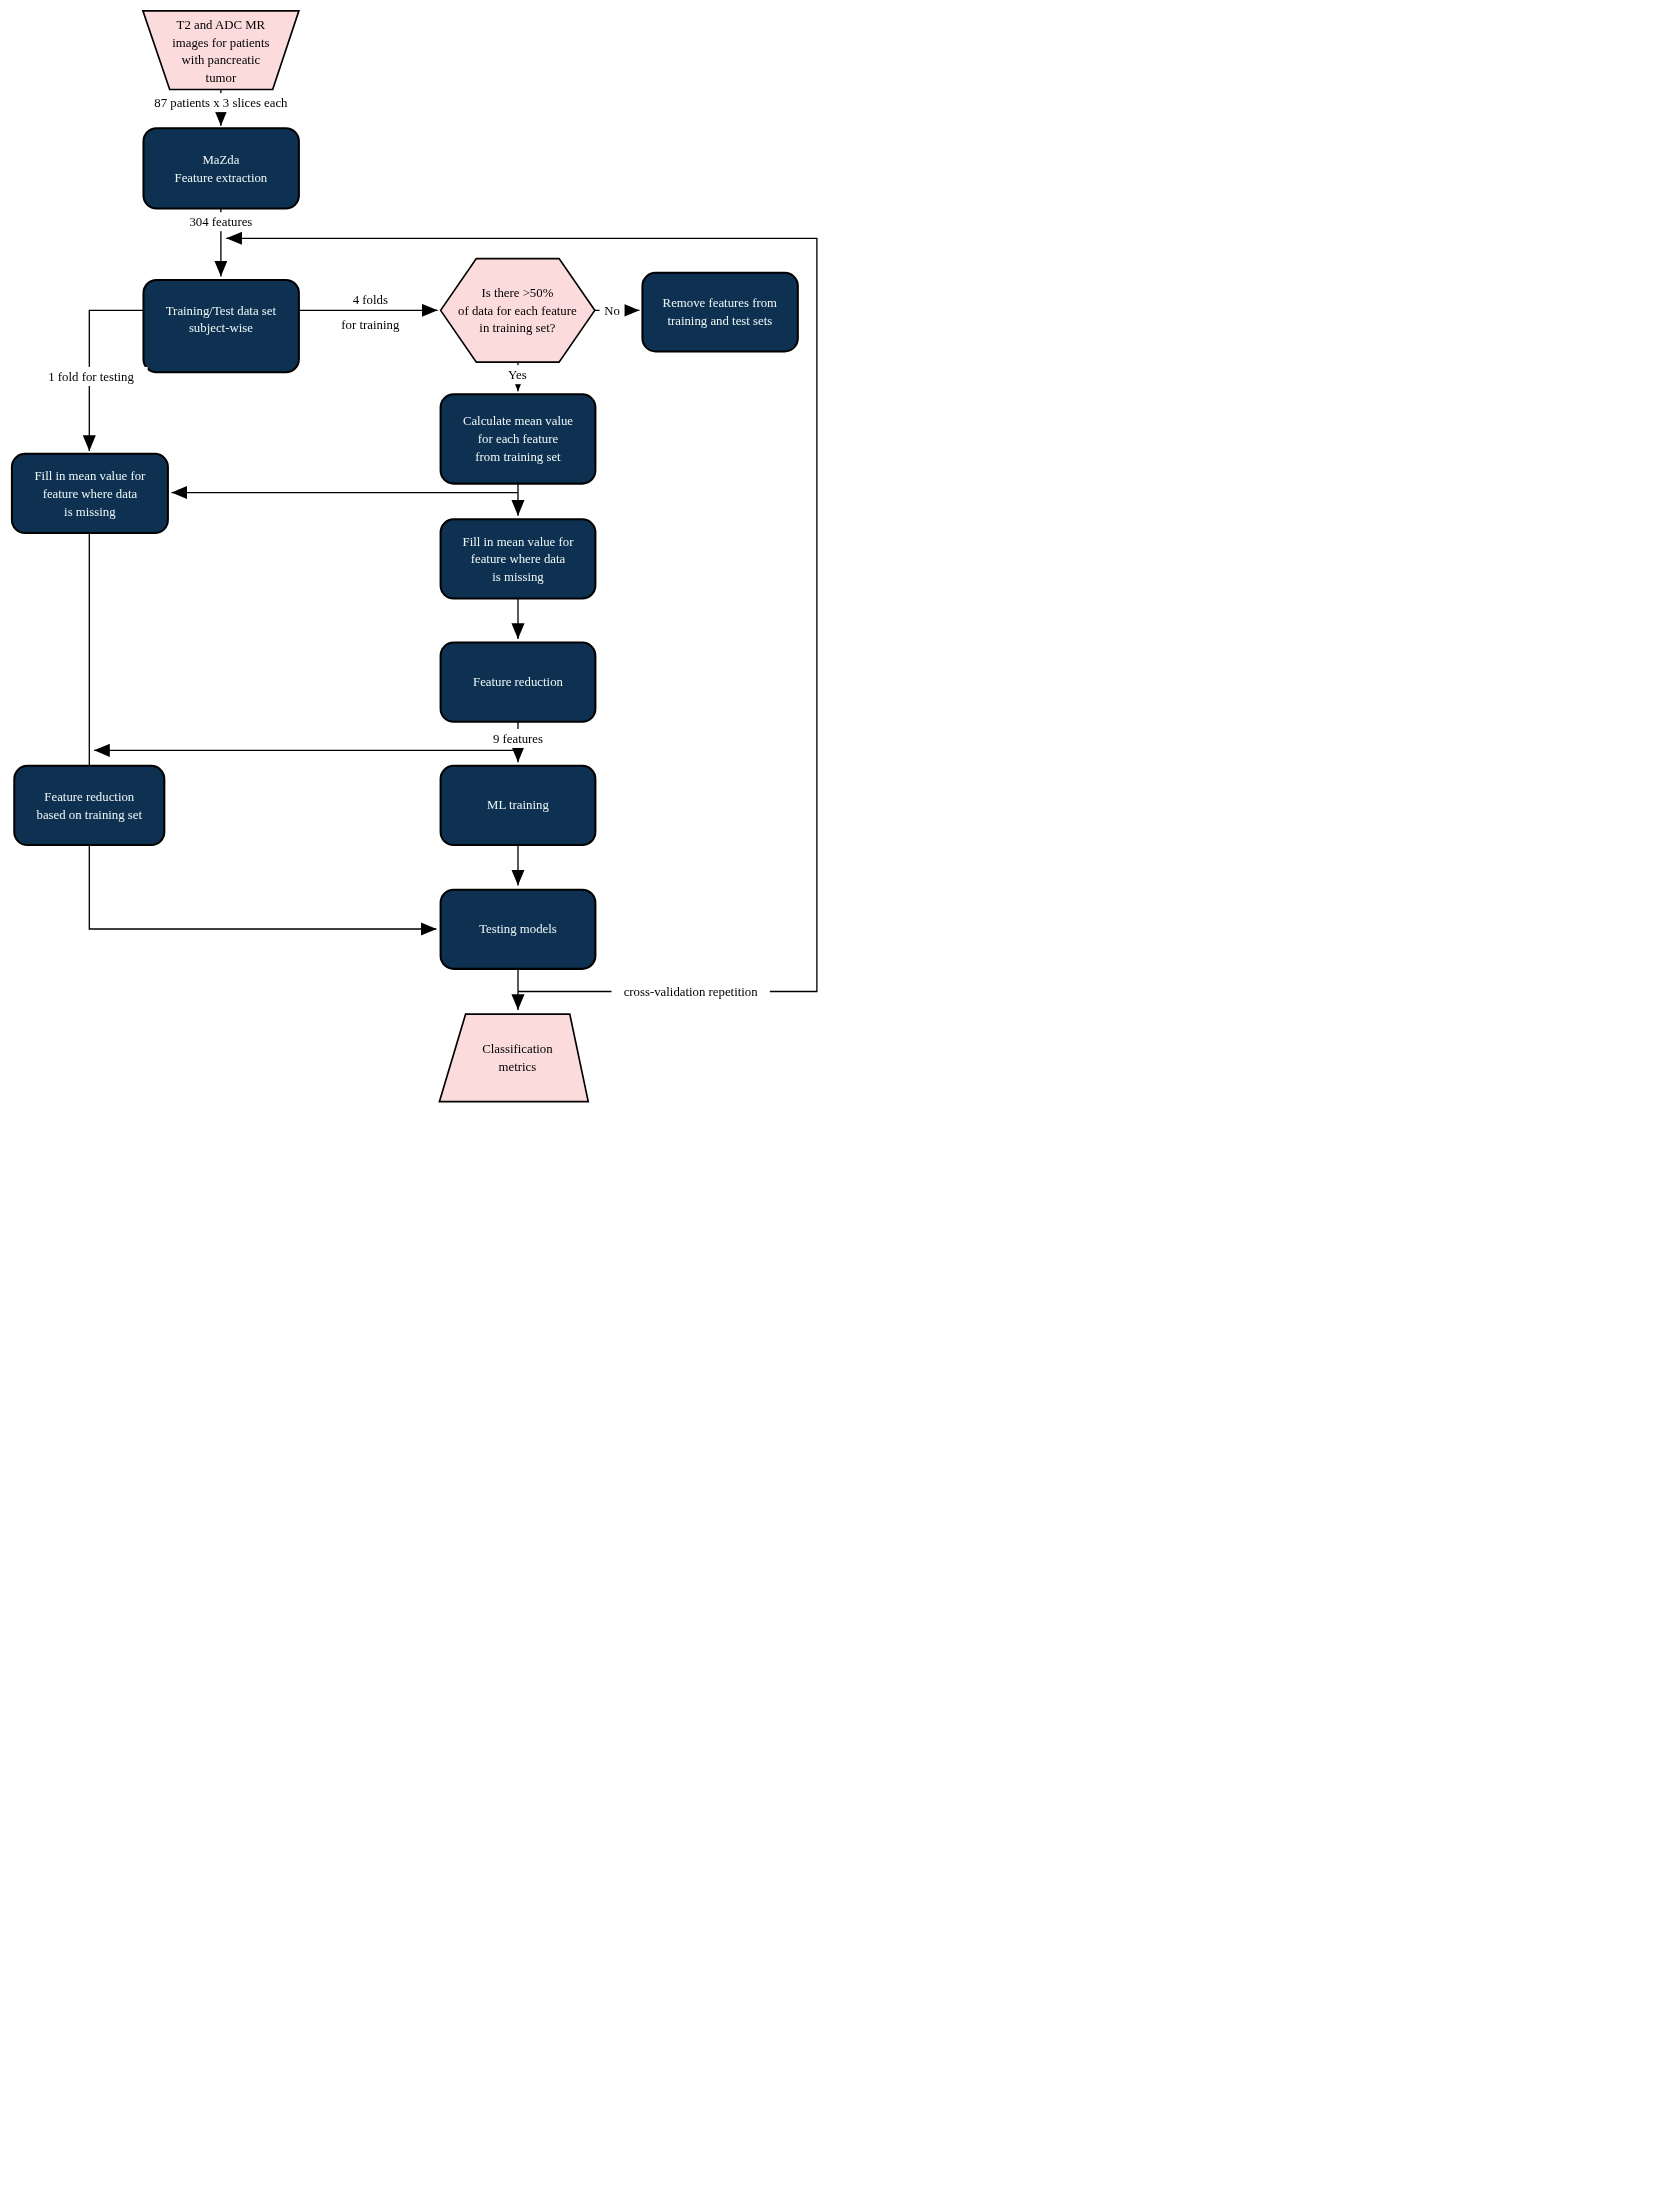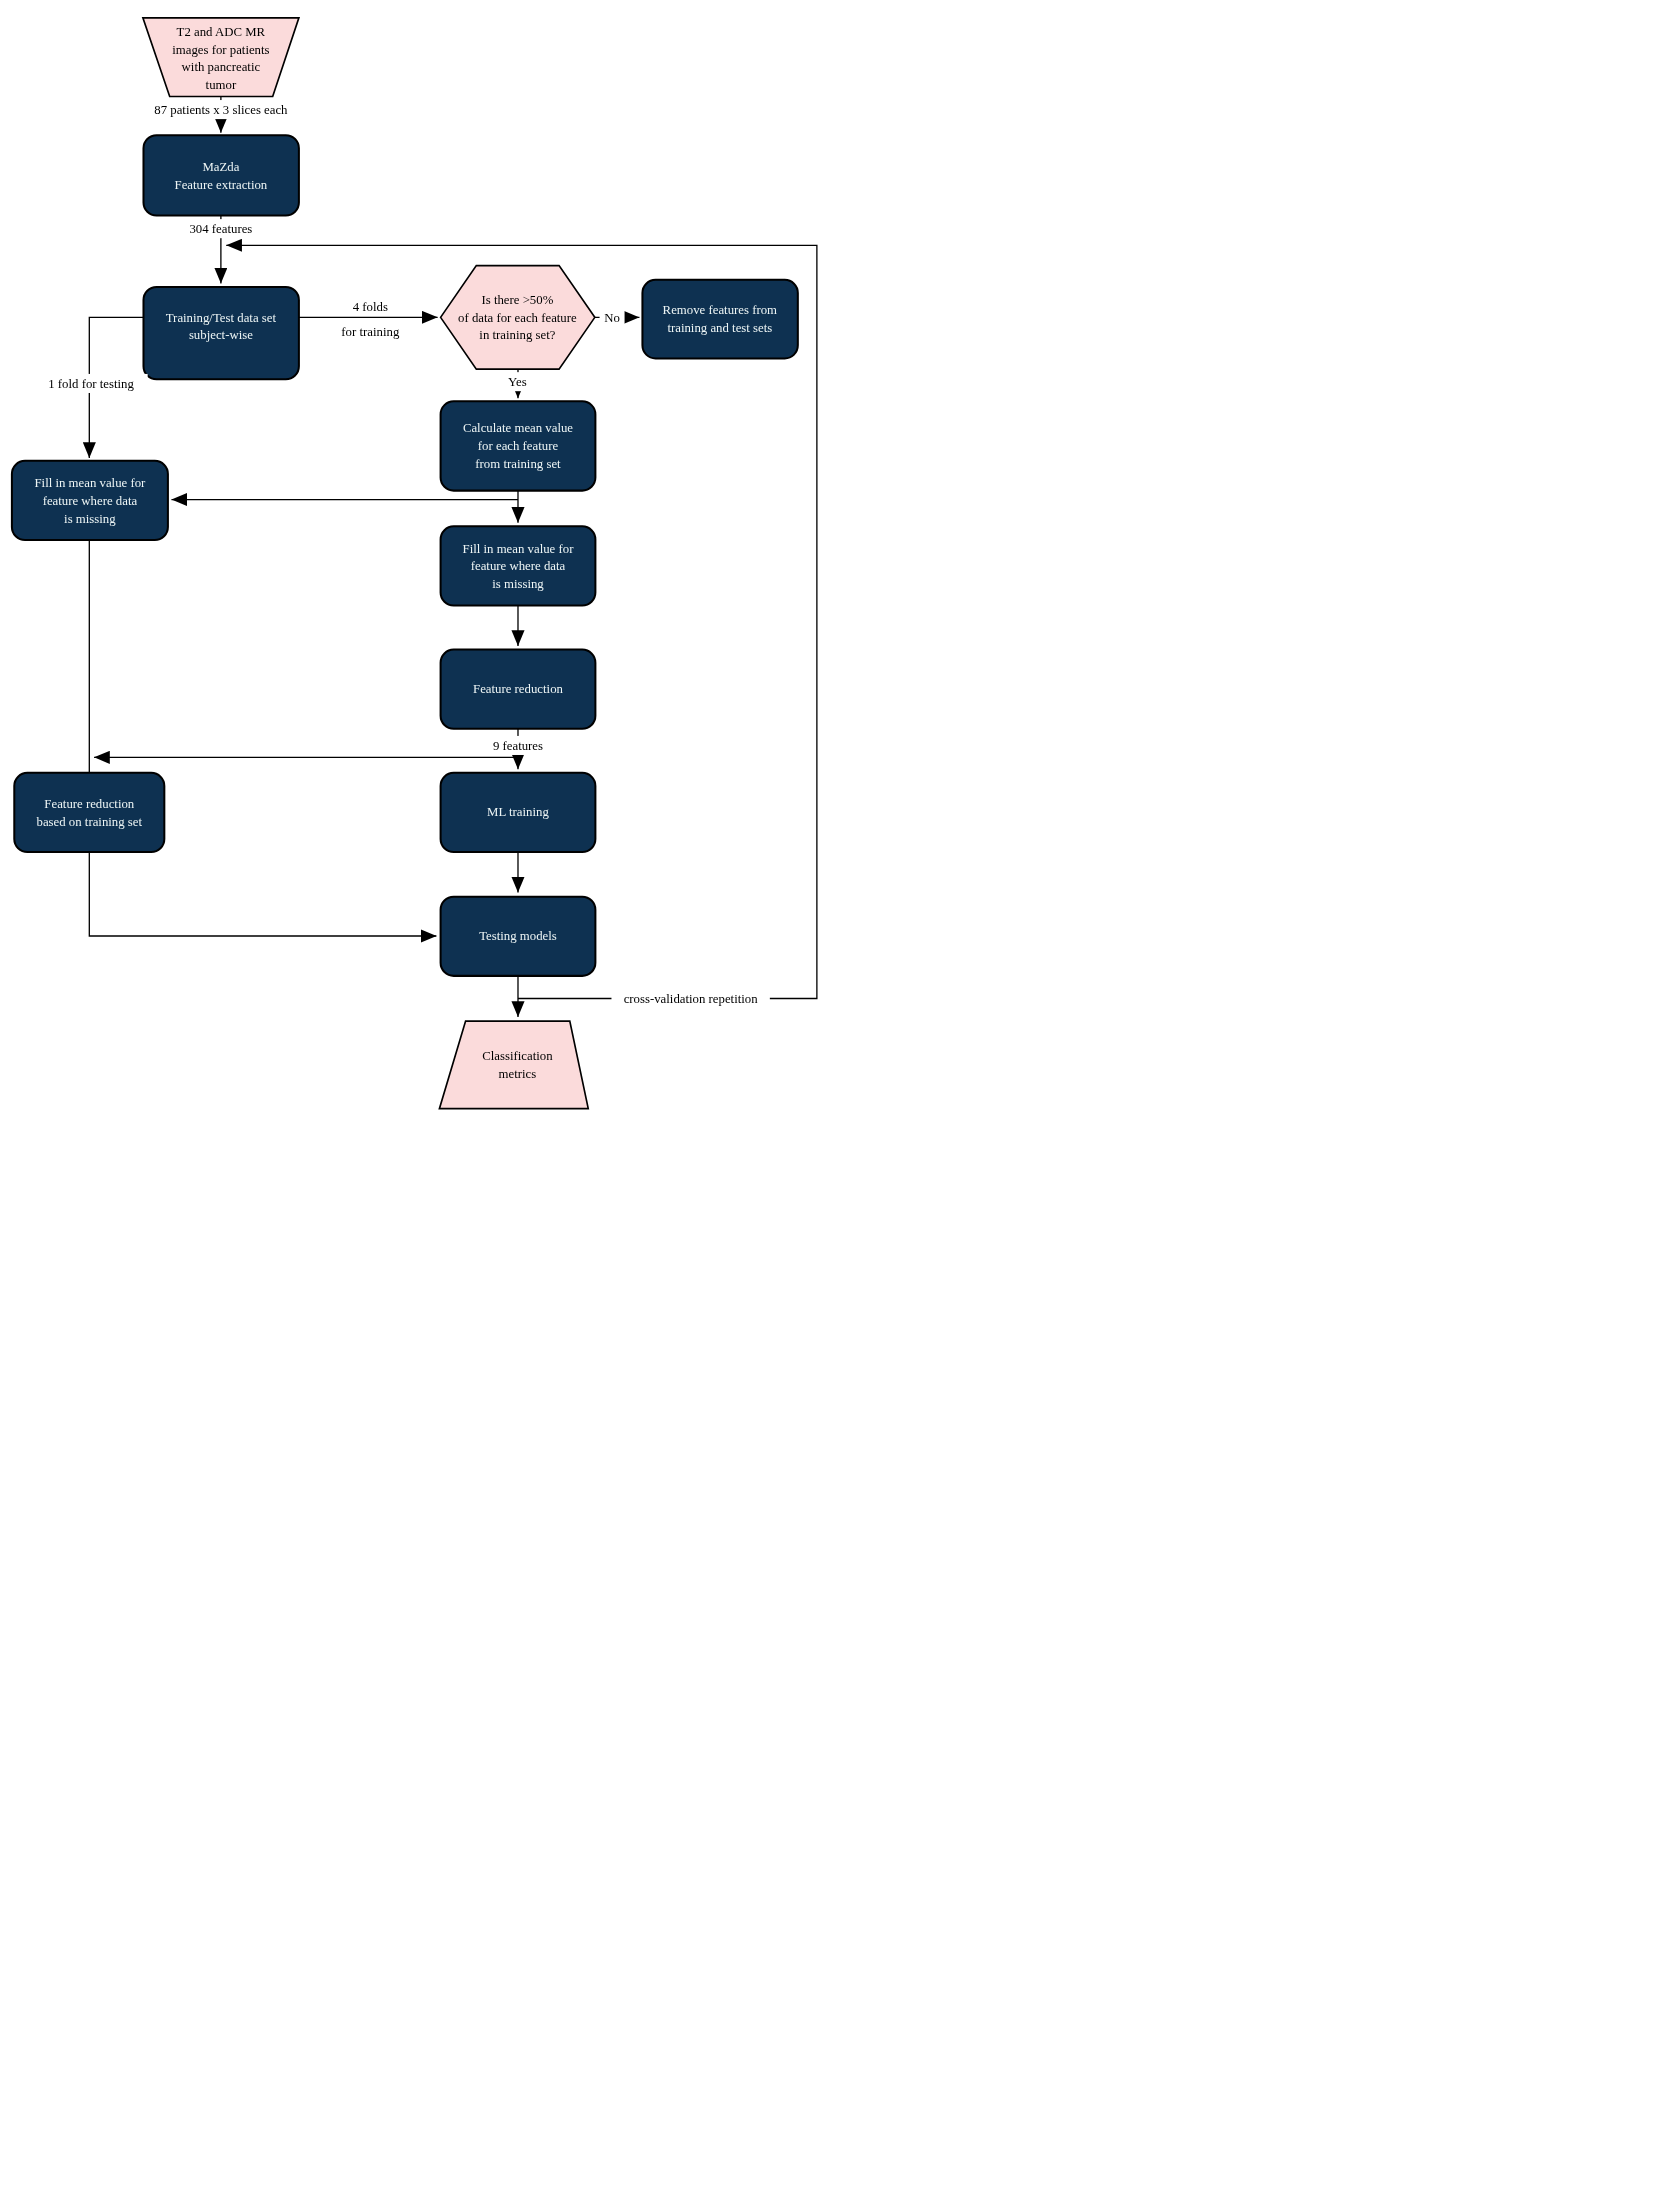--- a/index.html
+++ b/index.html
@@ -1,16 +1,16 @@
 <!DOCTYPE html>
 <html style="font-size:9.5px"><head>
 <meta charset="utf-8">
 <style>
   html,body{margin:0;padding:0;background:#ffffff;}
-  .page{width:827px;height:1103px;position:relative;background:#ffffff;margin-top:7px;}
+  .page{width:827px;height:1103px;position:relative;background:#ffffff;}
   svg{display:block;}
   .edge{fill:none;stroke:#000000;stroke-width:2.2;}
   .proc{fill:#0e3151;stroke:#000000;stroke-width:3.4;}
   .io{fill:#fbdbdb;stroke:#000000;stroke-width:2.8;}
   .ptext{fill:#edf5f5;font-size:21.5px;text-anchor:middle;
          font-family:"Liberation Serif","DejaVu Serif",serif;}
   .ltext{fill:#000000;font-size:21.5px;text-anchor:middle;
          font-family:"Liberation Serif","DejaVu Serif",serif;}
   .lbg{fill:#ffffff;}
 </style>

